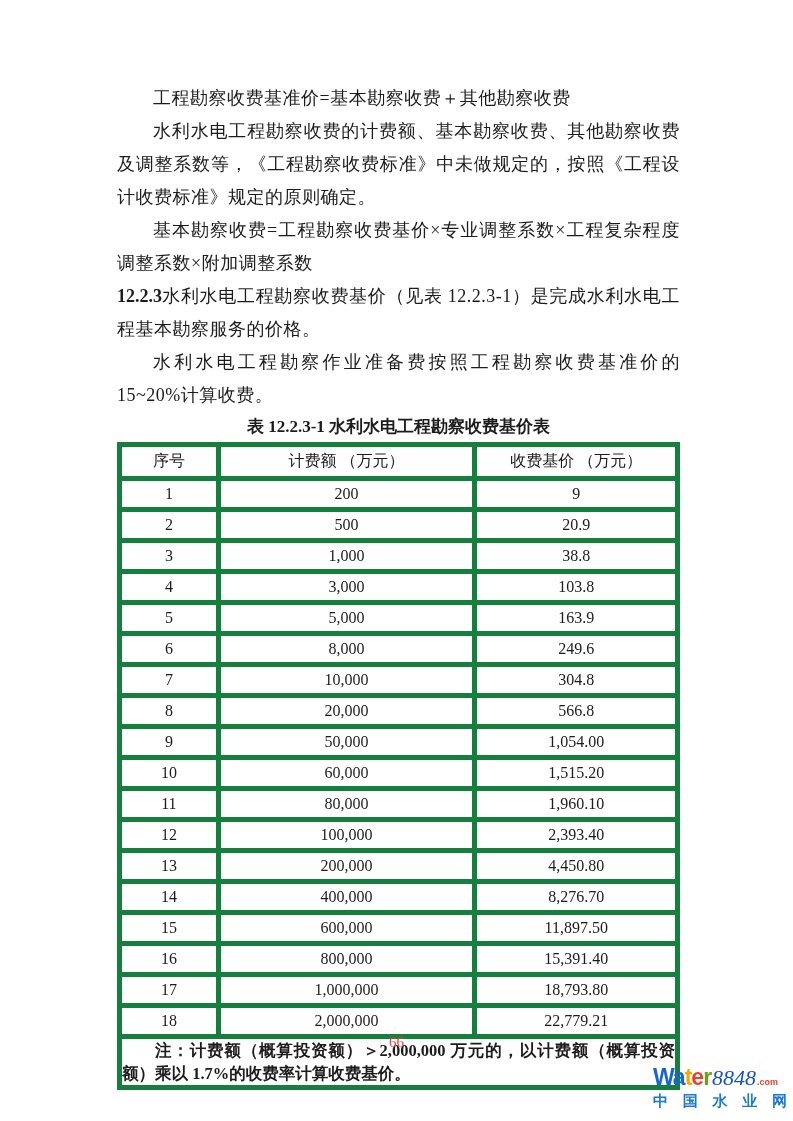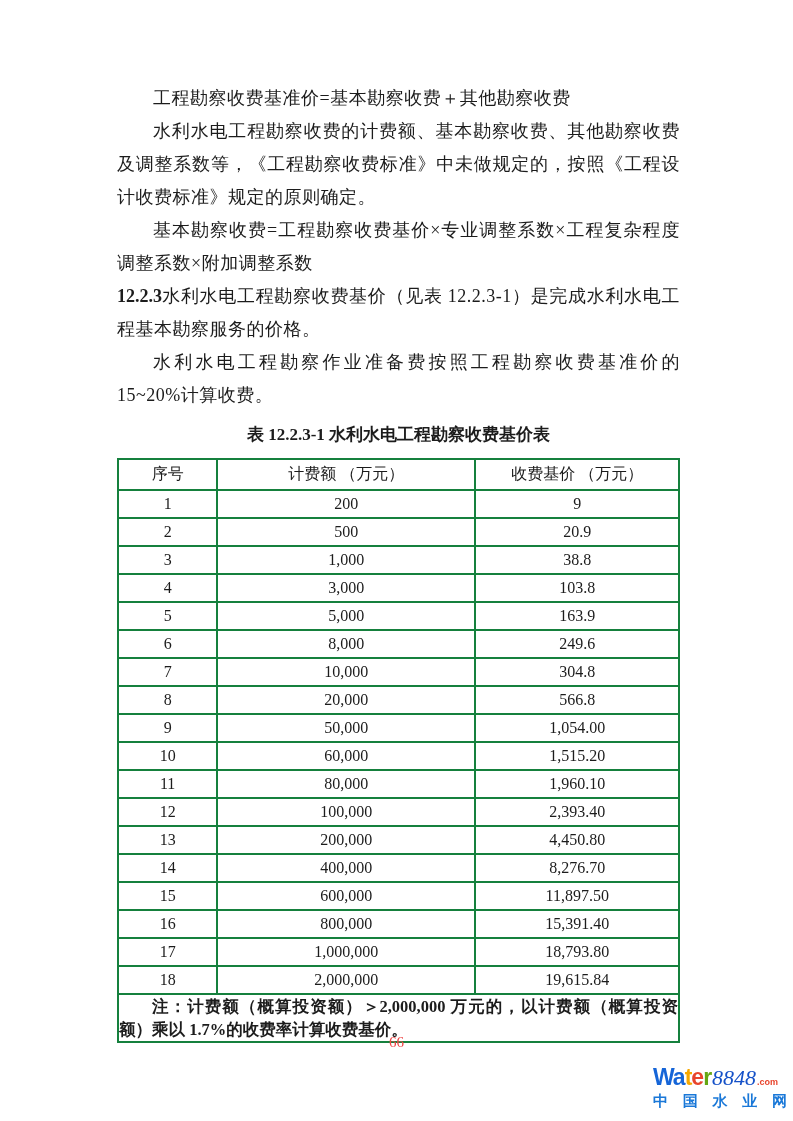--- a/index.html
+++ b/index.html
@@ -21,35 +21,35 @@
   .para {
     margin: 0;
     font-size: 18px;
     line-height: 33px;
     text-align: justify;
     letter-spacing: 0.5px;
   }
   .para.indent { text-indent: 2em; }
   .sec-label { font-family: "Liberation Serif", serif; font-weight: bold; margin-right: 0; letter-spacing: 0; }
   .table-title {
-    margin: 12px;
+    margin: 4px;
     height: 22px;
     line-height: 22px;
     text-align: center;
     font-size: 17px;
     font-weight: bold;
   }
   table.fee-table {
     width: 100%;
     border-collapse: collapse;
     border: 2px solid #1a1a1a;
     table-layout: fixed;
   }
   table.fee-table th, table.fee-table td {
-    border: 2px solid #15803d;
+    border: 5px solid #15803d;
     text-align: center;
     vertical-align: middle;
     font-weight: normal;
     font-size: 16px;
     padding: 0;
   }
   table.fee-table th { height: 29px; }
   table.fee-table td { height: 26px; }
   col.c1 { width: 17.7%; }
   col.c2 { width: 46%; }
@@ -214,21 +214,21 @@
             <td>15,391.40</td>
           </tr>
           <tr>
             <td>17</td>
             <td>1,000,000</td>
             <td>18,793.80</td>
           </tr>
           <tr>
             <td>18</td>
             <td>2,000,000</td>
-            <td>19,615.84</td>
+            <td>22,779.21</td>
           </tr>
         </tbody>
       <tfoot>
         <tr>
           <td class="note-cell" colspan="3">
             <div class="note-text">注：计费额（概算投资额）＞2,000,000 万元的，以计费额（概算投资额）乘以 1.7%的收费率计算收费基价。</div>
           </td>
         </tr>
       </tfoot>
     </table>

